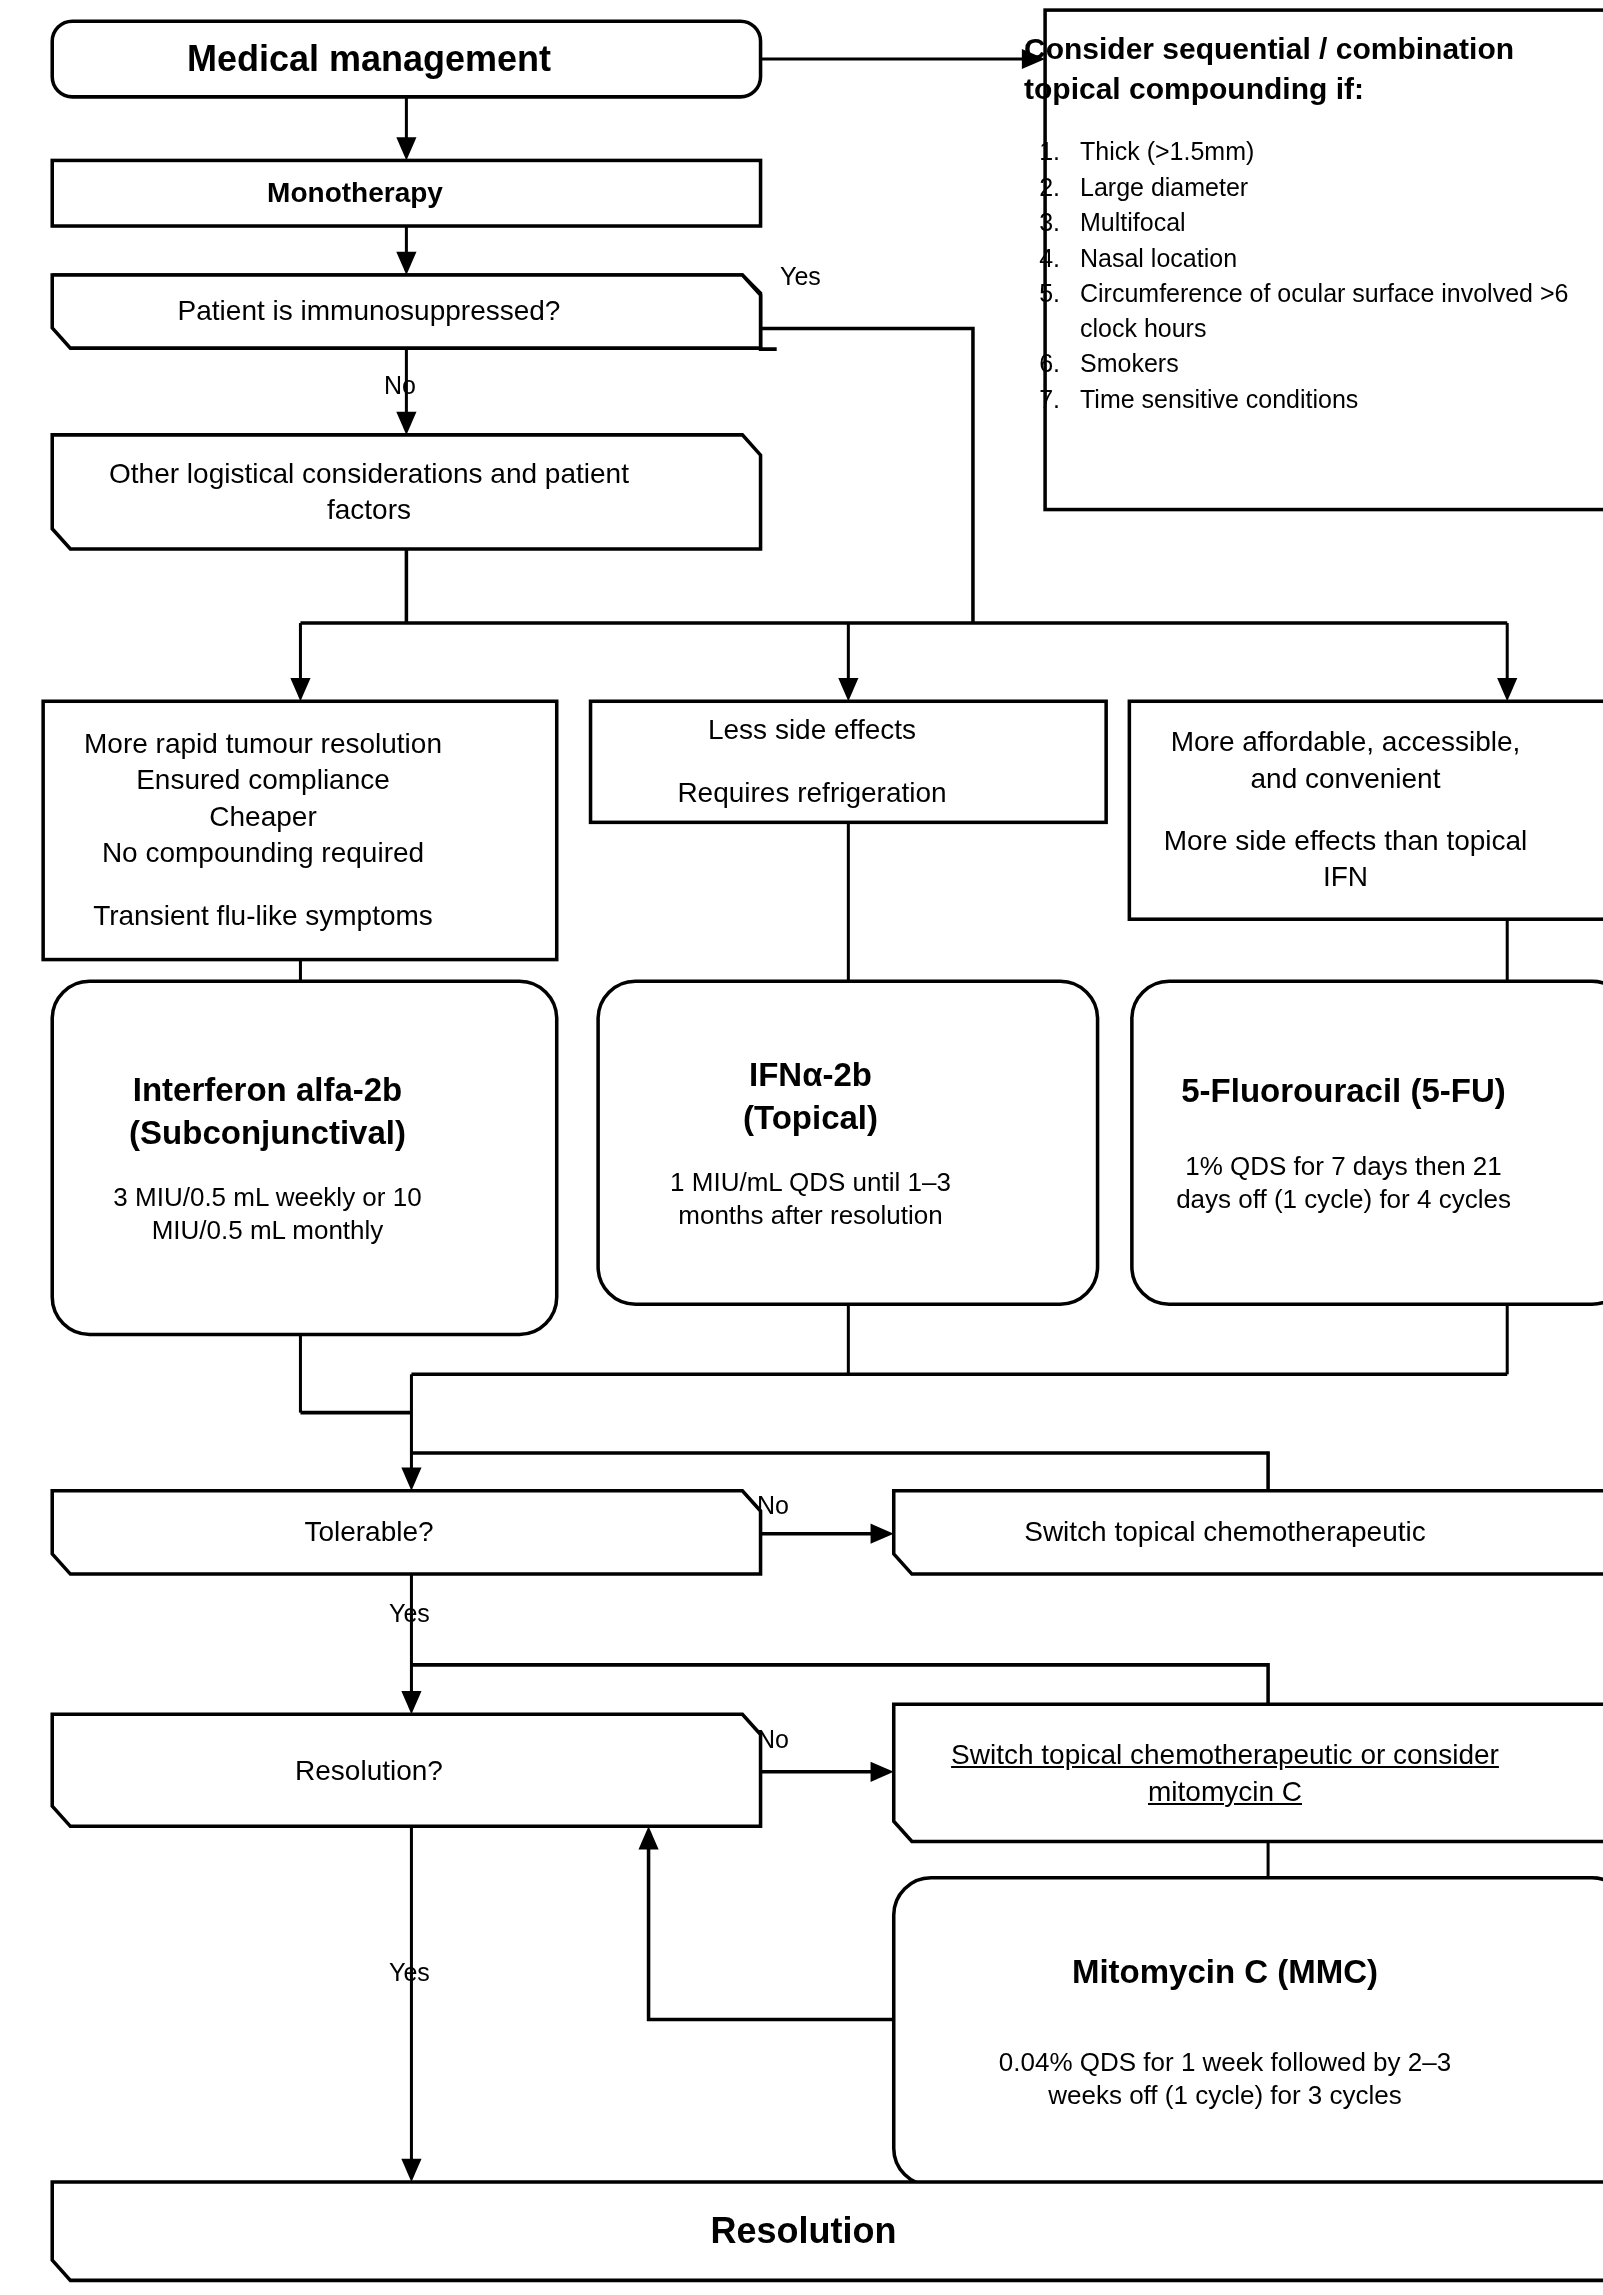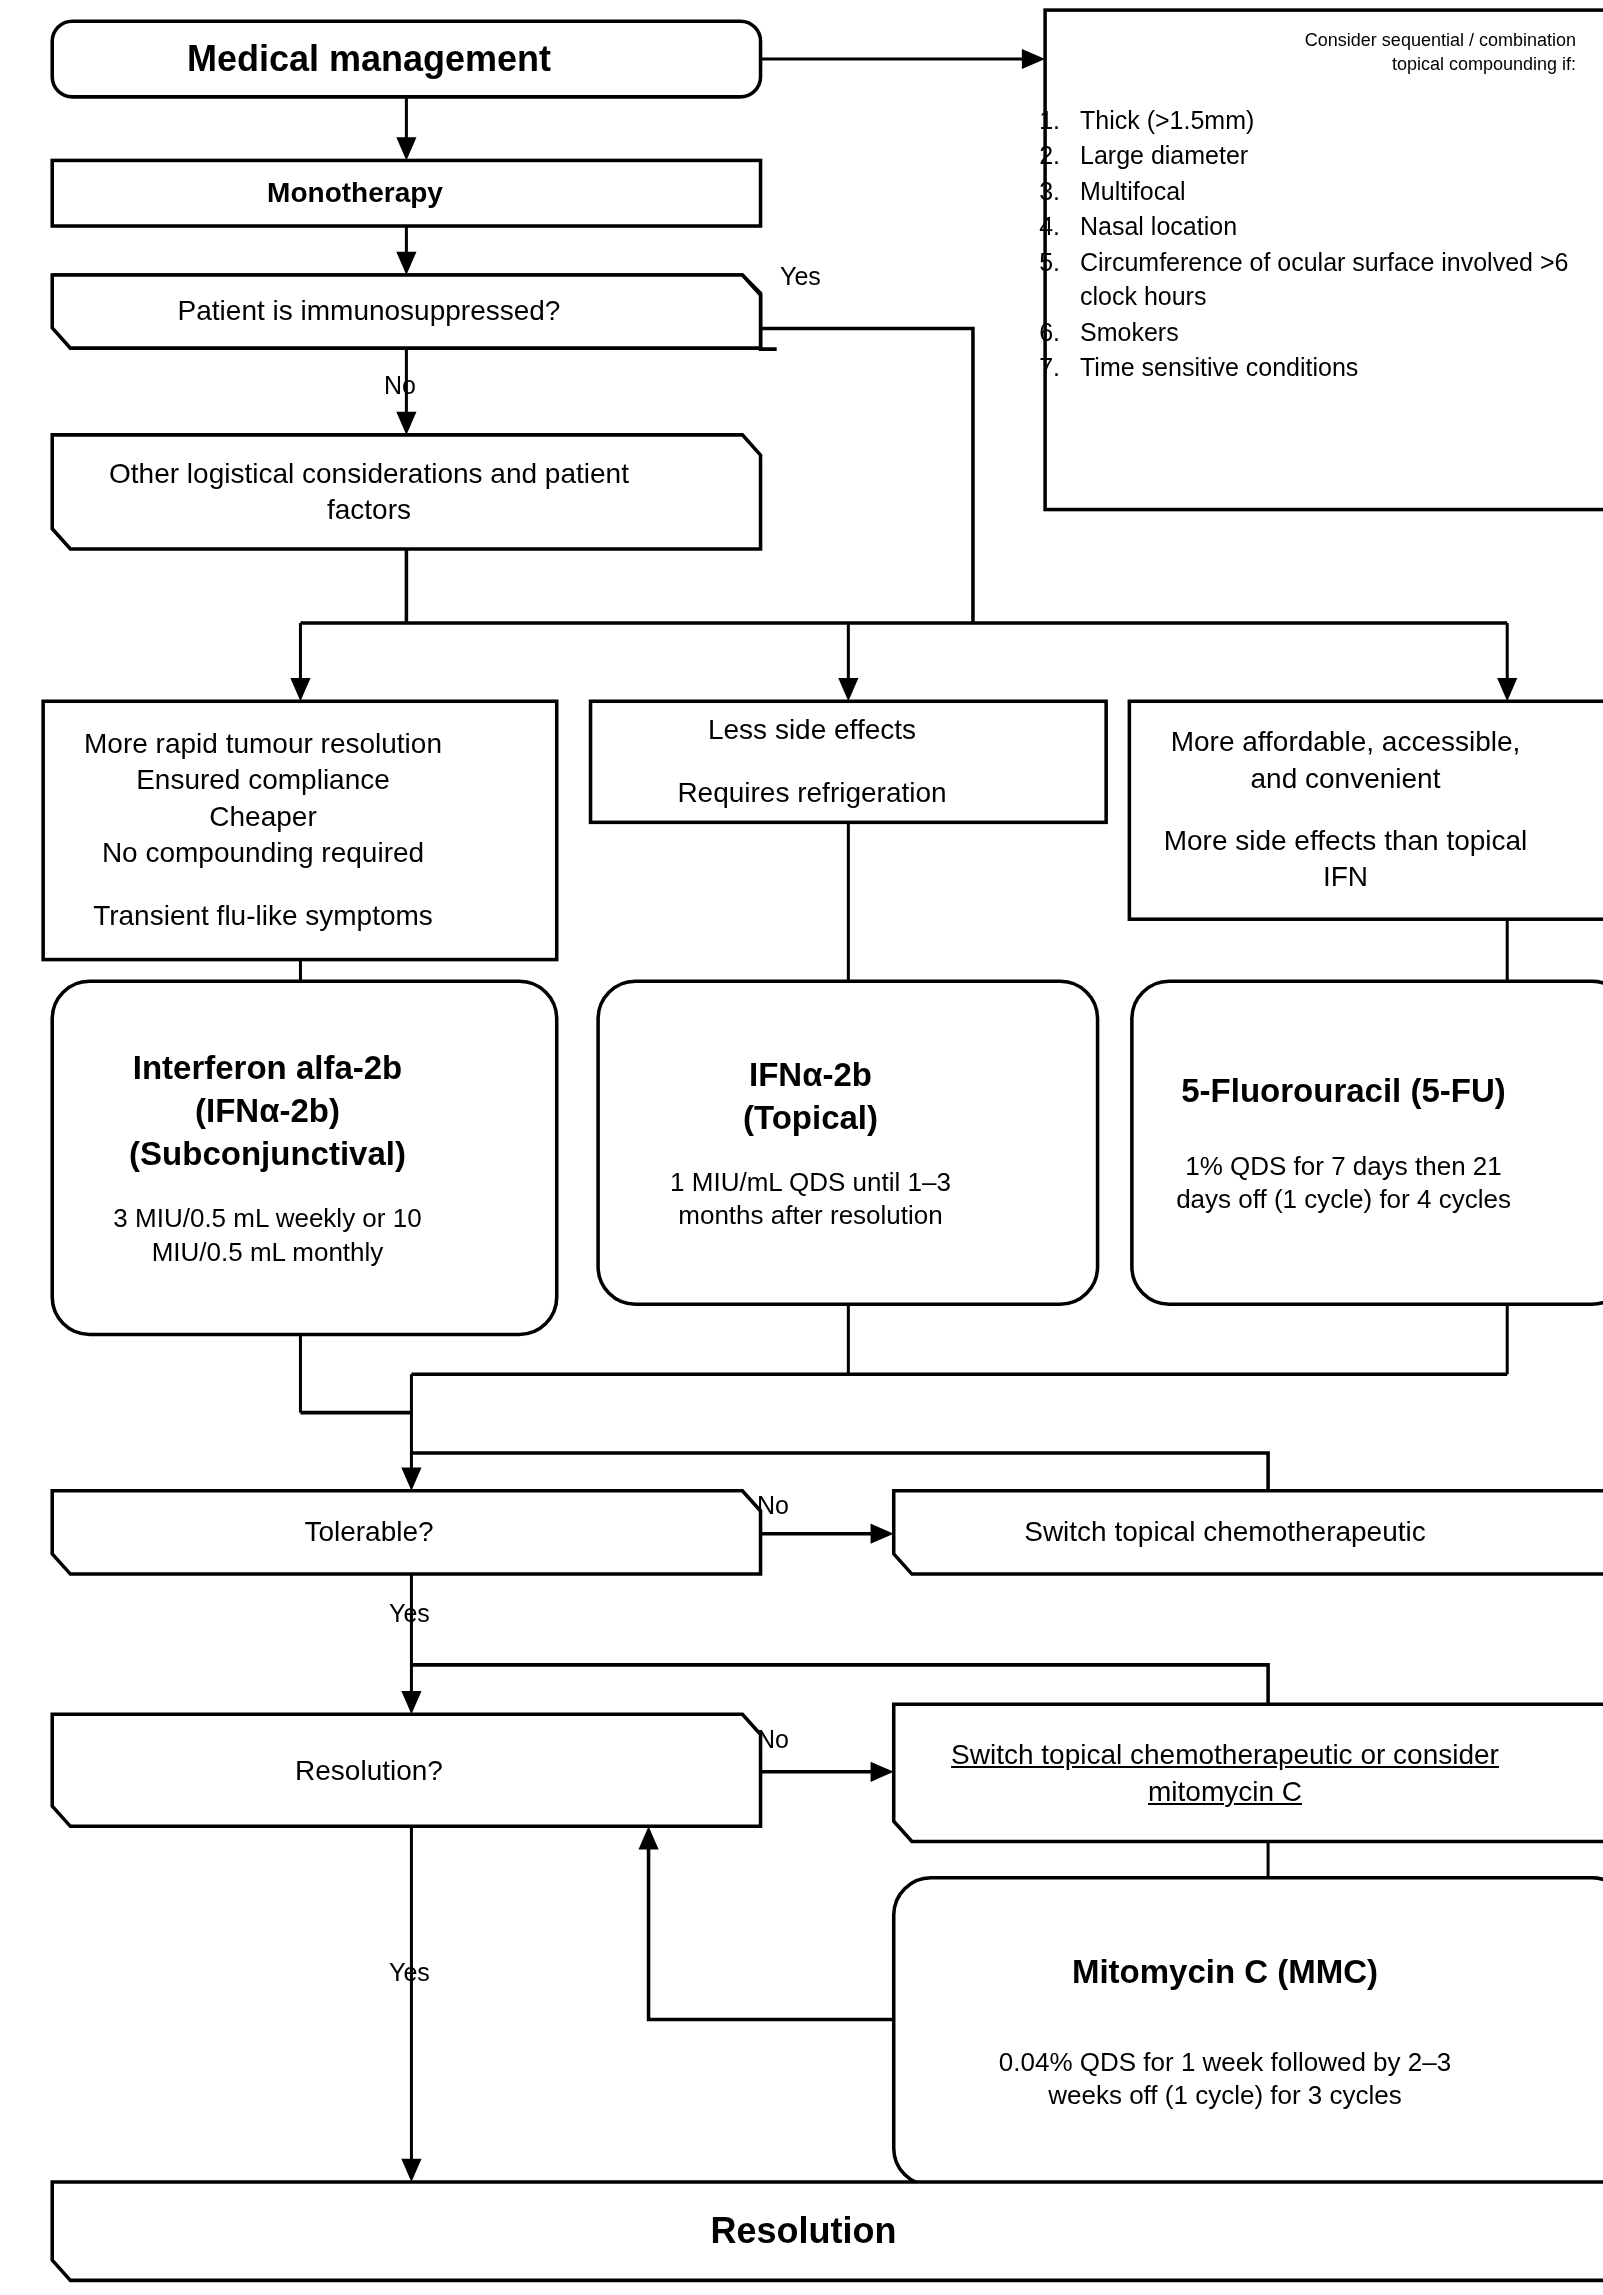--- a/index.html
+++ b/index.html
@@ -66,23 +66,23 @@
   .t-72     { font-size: 36px; }
   .gap-sm   { height: 11px; }
   .gap-lg   { height: 26px; }
 
   
   .criteria {
     position: absolute;
     color: #000;
   }
   .criteria .head {
-    font-weight: normal;
-    font-size: 18px;
-    text-align: right;
+    font-weight: bold;
+    font-size: 30px;
+    text-align: left;
     line-height: 1.32;
   }
   .criteria ol {
     margin: 26px 0 0 0;
     padding-left: 43px;
     font-size: 25px;
     line-height: 1.38;
   }
   .criteria ol li {
     padding-left: 13px;
@@ -277,21 +277,20 @@
   <div class="txt t-56" style="left:1098px; top:706px; width:495px; height:208px;">
     <span class="line">More affordable, accessible,</span>
     <span class="line">and convenient</span>
     <span class="gap-lg"></span>
     <span class="line">More side effects than topical</span>
     <span class="line">IFN</span>
   </div>
 
   <div class="txt" style="left:20px; top:992px; width:495px; height:333px;">
     <span class="line t-66 t-bold">Interferon alfa-2b</span>
-    <span class="line t-66 t-bold">(IFNα-2b)</span>
     <span class="line t-66 t-bold">(Subconjunctival)</span>
     <span class="gap-lg"></span>
     <span class="line t-52">3 MIU/0.5 mL weekly or 10</span>
     <span class="line t-52">MIU/0.5 mL monthly</span>
   </div>
 
   <div class="txt" style="left:566px; top:992px; width:489px; height:303px;">
     <span class="line t-66 t-bold">IFNα-2b</span>
     <span class="line t-66 t-bold">(Topical)</span>
     <span class="gap-lg"></span>

